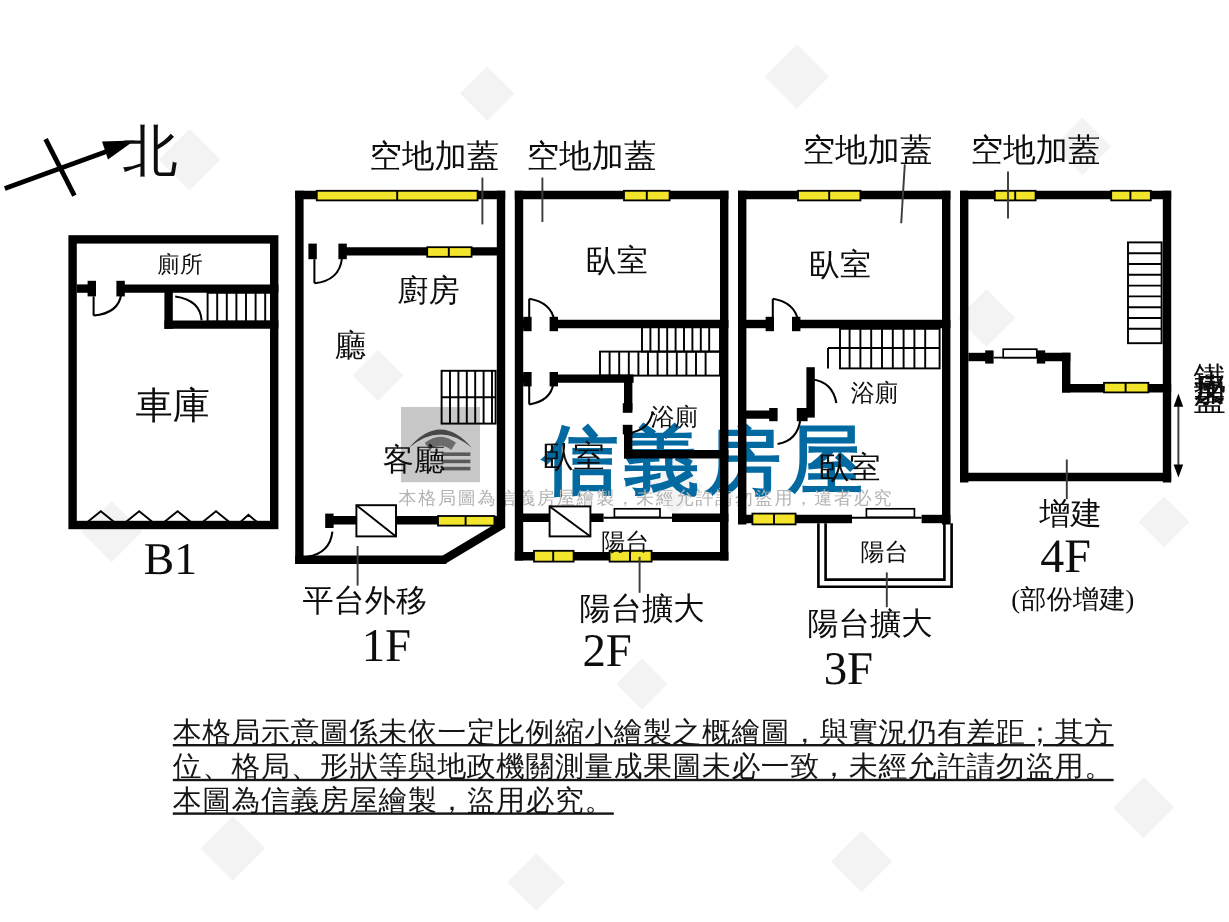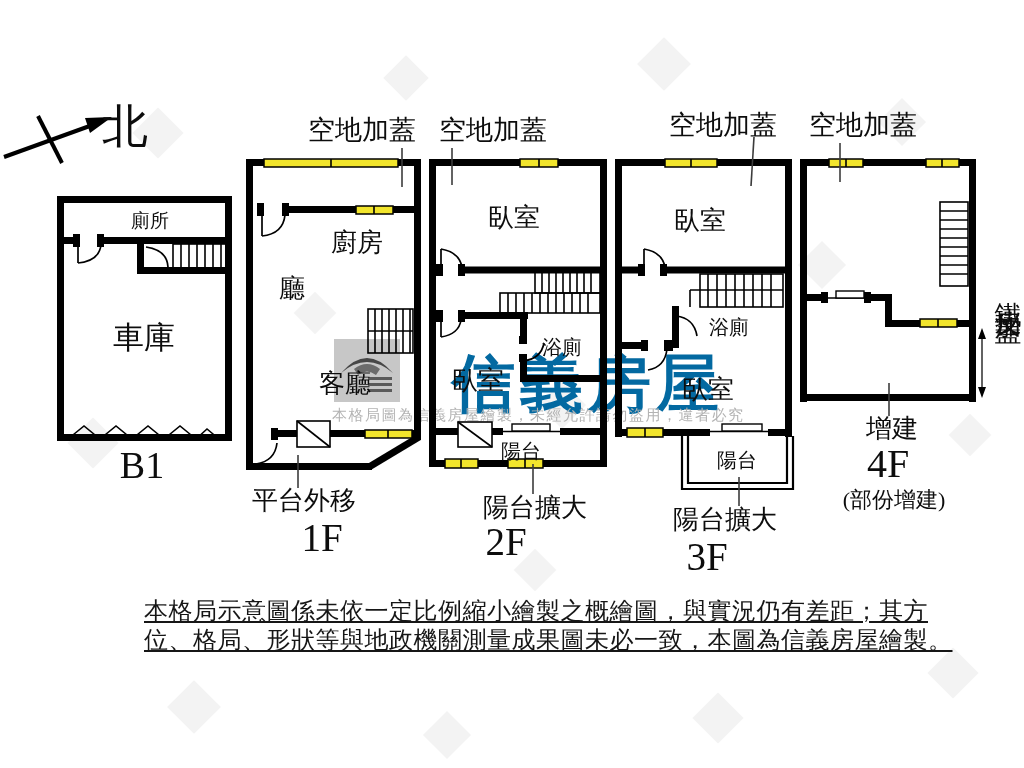--- a/index.html
+++ b/index.html
@@ -295,16 +295,17 @@
       <text class="lbl" x="892" y="437" font-size="26">增建</text>
       <text class="lbl" x="888" y="477" font-size="40">4F</text>
       <text class="lbl" x="894" y="507" font-size="22">(部份增建)</text>
     </g>
   </svg>
 
   <div class="side-vtext">鐵皮加蓋</div>
 
   <div class="disclaimer">
     <div>本格局示意圖係未依一定比例縮小繪製之概繪圖，與實況仍有差距；其方</div>
-    <div>位、格局、形狀等與地政機關測量成果圖未必一致，本圖為信義房屋繪製。</div>
+    <div>位、格局、形狀等與地政機關測量成果圖未必一致，未經允許請勿盜用。</div>
+    <div>本圖為信義房屋繪製，盜用必究。</div>
   </div>
 
 </div>
 
 </body></html>

